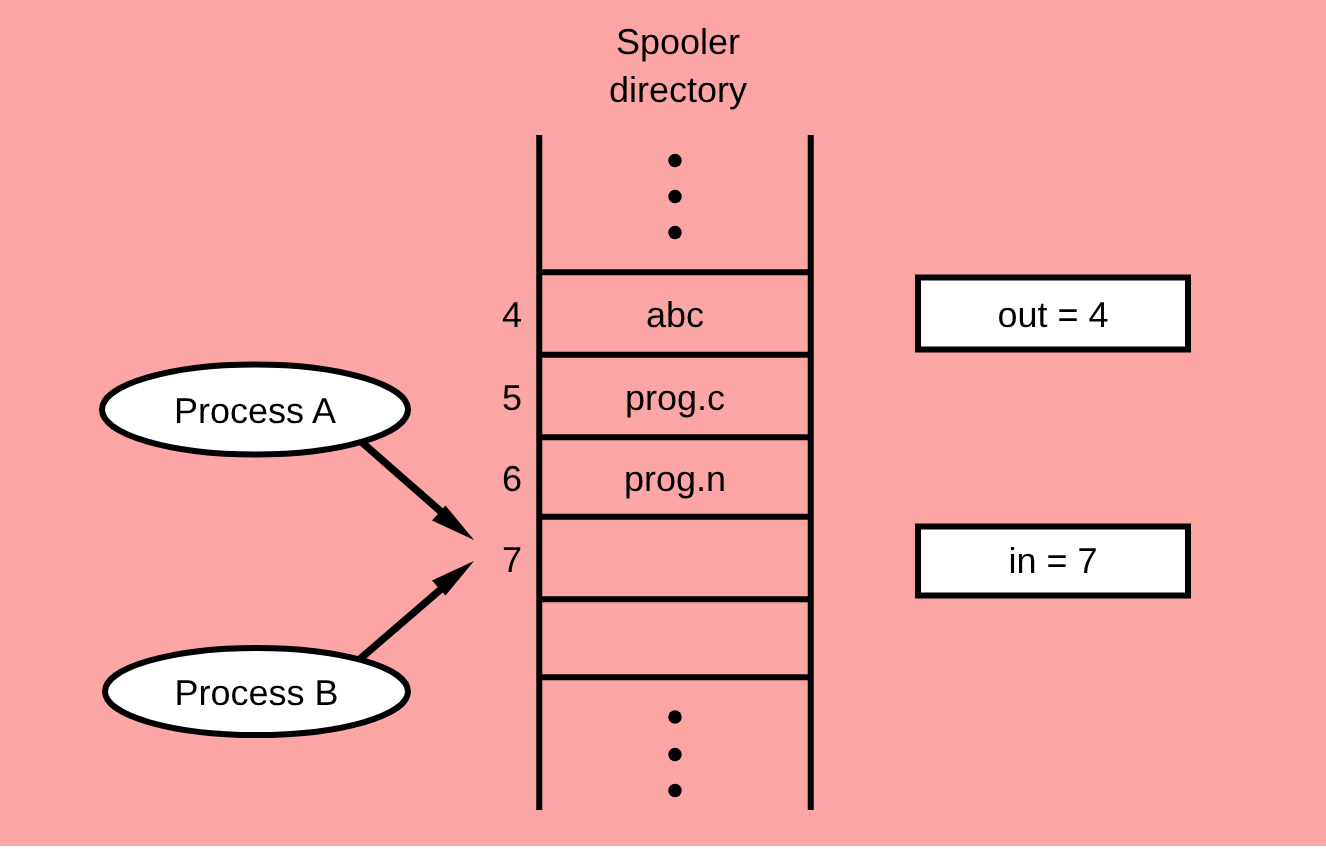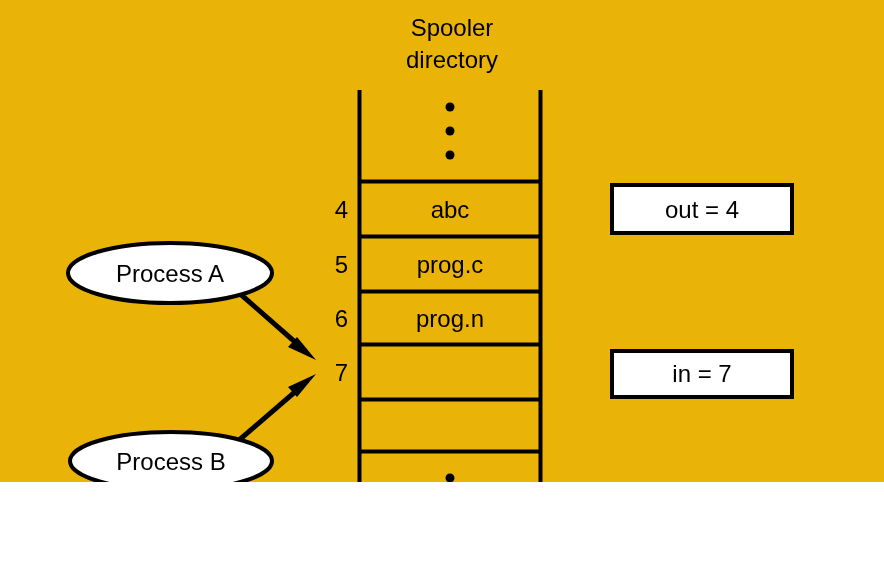--- a/index.html
+++ b/index.html
@@ -3,22 +3,22 @@
 <meta charset="utf-8">
 <style>
   html, body {
     margin: 0;
     padding: 0;
     background: #ffffff;
   }
   #canvas {
     position: relative;
     width: 884px;
-    height: 482px;
-    background: #eab308;
+    height: 564px;
+    background: #fca5a5;
     font-family: "Liberation Sans", sans-serif;
     color: #000000;
     overflow: hidden;
     text-align: center;
   }
   #diagram-svg {
     position: absolute;
     left: 0;
     top: 0;
     width: 884px;

